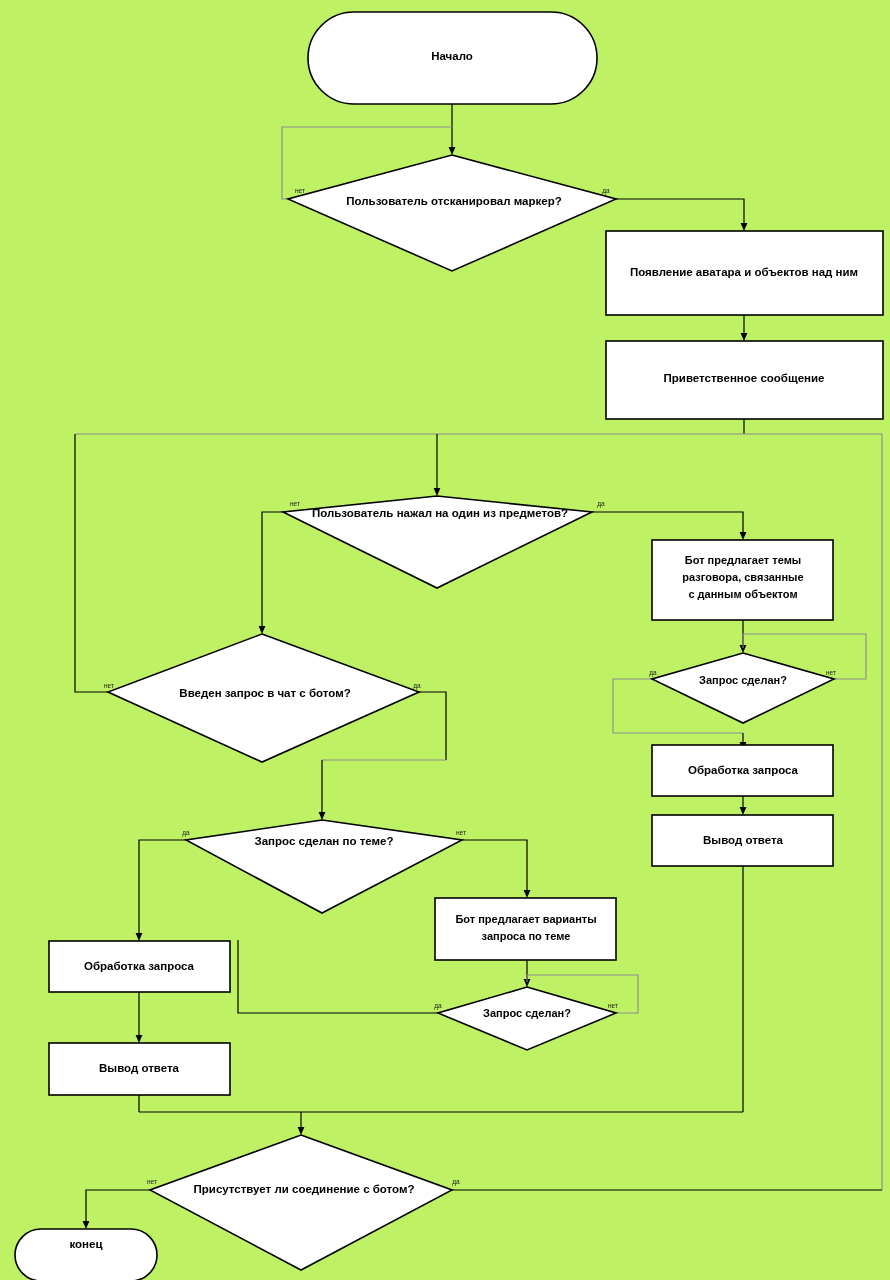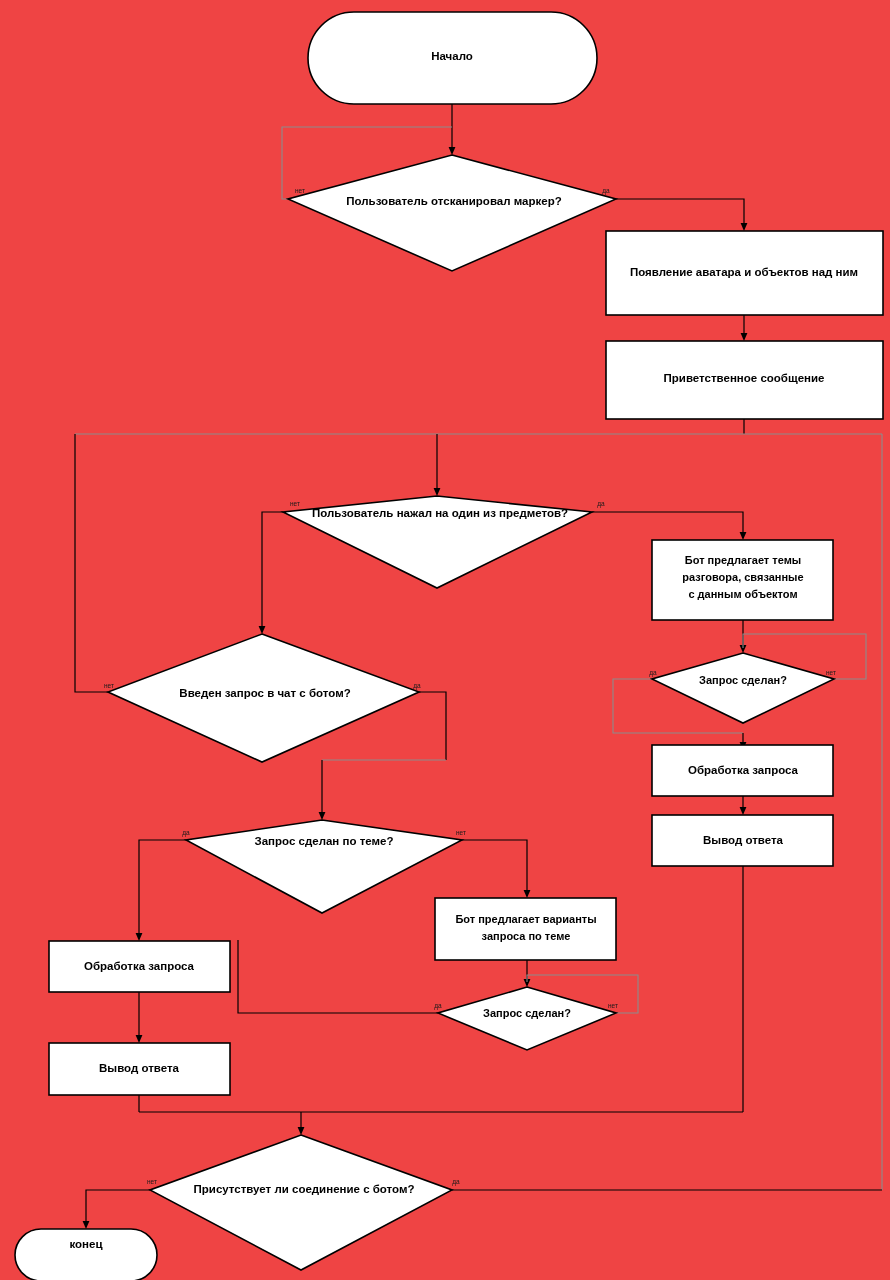--- a/index.html
+++ b/index.html
@@ -10,21 +10,21 @@
   body {
     width: 890px;
     height: 1280px;
     font-family: "Liberation Sans", sans-serif;
     overflow: hidden;
   }
   #flowchart-root {
     position: relative;
     width: 890px;
     height: 1280px;
-    background: #ef4444;
+    background: #bef264;
   }
   svg.diagram {
     display: block;
     width: 890px;
     height: 1280px;
   }
   .node-shape {
     fill: #ffffff;
     stroke: #000000;
     stroke-width: 1.6;

